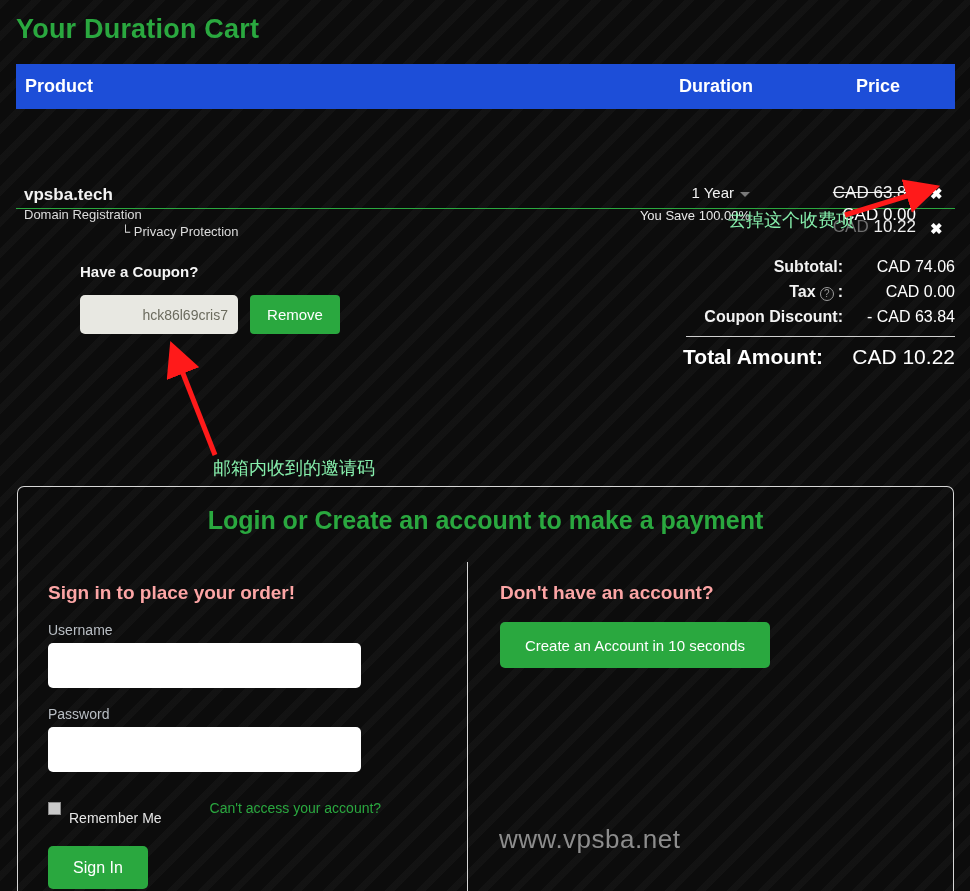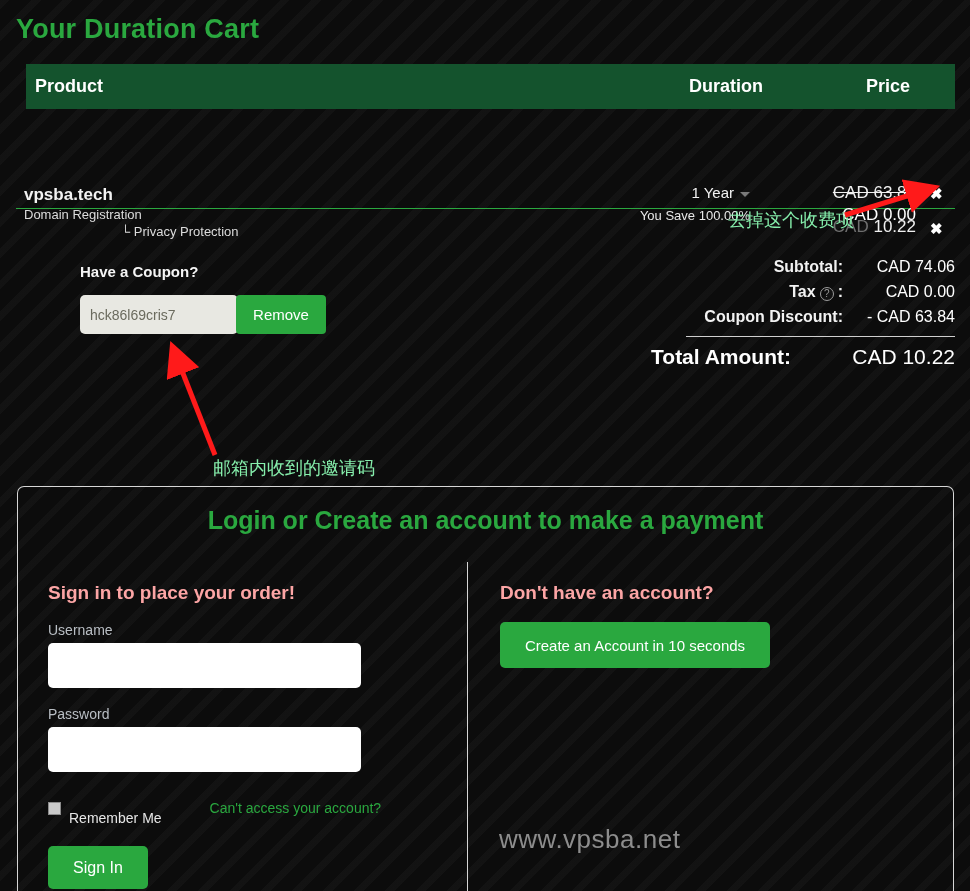--- a/index.html
+++ b/index.html
@@ -39,25 +39,24 @@
   
   .cart {
     position: absolute;
     left: 16px;
     top: 64px;
     width: 939px;
   }
 
   .cart-head {
     height: 45px;
-    background: #14532d;
+    background: #1d4ed8;
     display: flex;
     align-items: center;
     position: relative;
-    margin-left: 10px;
   }
   .th-product { position: absolute; left: 9px; font-size: 18px; font-weight: bold; }
   .th-duration { position: absolute; left: 663px; font-size: 18px; font-weight: bold; }
   .th-price { position: absolute; left: 840px; font-size: 18px; font-weight: bold; }
 
   .cart-body {
     position: relative;
     height: 100px;
     border-bottom: 1px solid #2aa83f;
   }
@@ -169,24 +168,25 @@
     top: 295px;
     width: 158px;
     height: 39px;
     border-radius: 5px;
     border: none;
     background: #e8e8e2;
     color: #6b6b5e;
     font-family: "Liberation Sans", sans-serif;
     font-size: 14px;
     padding: 0 10px;
+    text-align: right;
   }
   .coupon-btn {
     position: absolute;
-    left: 236px;
+    left: 250px;
     top: 295px;
     width: 90px;
     height: 39px;
     border: none;
     border-radius: 4px;
     background: #2aa83f;
     color: #ffffff;
     font-family: "Liberation Sans", sans-serif;
     font-size: 15px;
     cursor: pointer;
@@ -218,21 +218,20 @@
   }
   .totals-divider {
     border-top: 1px solid #cfcfcf;
     margin: 10px 0 8px 86px;
   }
   .grand {
     display: flex;
     justify-content: flex-end;
     align-items: baseline;
     font-size: 21px;
-    gap: 32px;
   }
   .grand .lbl { font-weight: bold; color: #ffffff; }
   .grand .val { width: 132px; text-align: right; color: #ffffff; }
 
   
   .login-panel {
     position: absolute;
     left: 17px;
     top: 486px;
     width: 937px;

